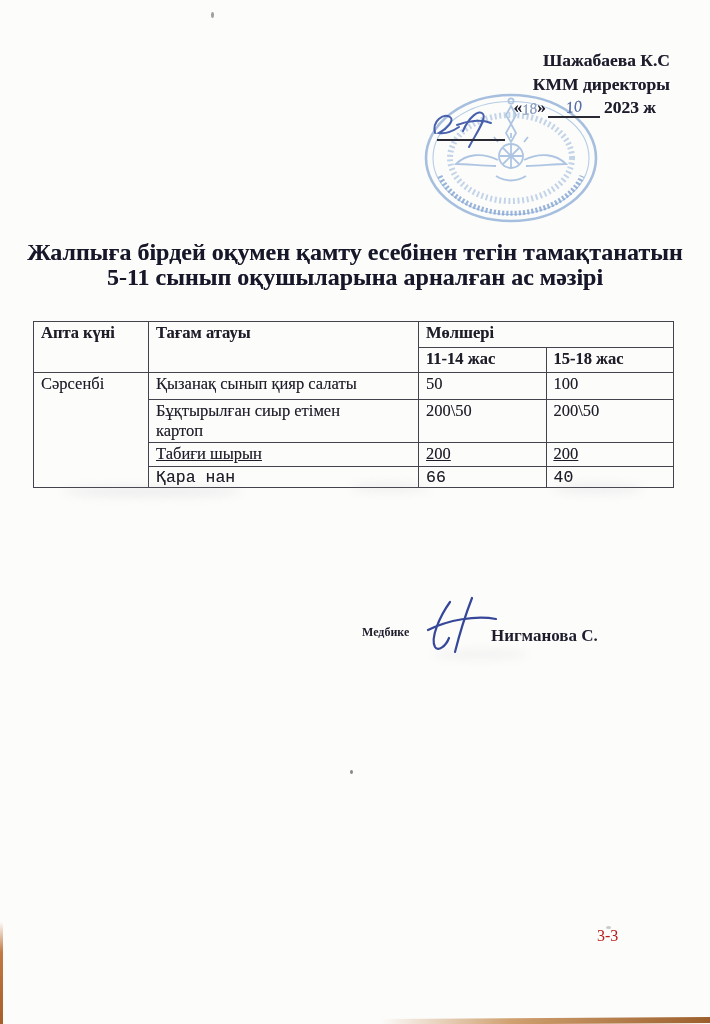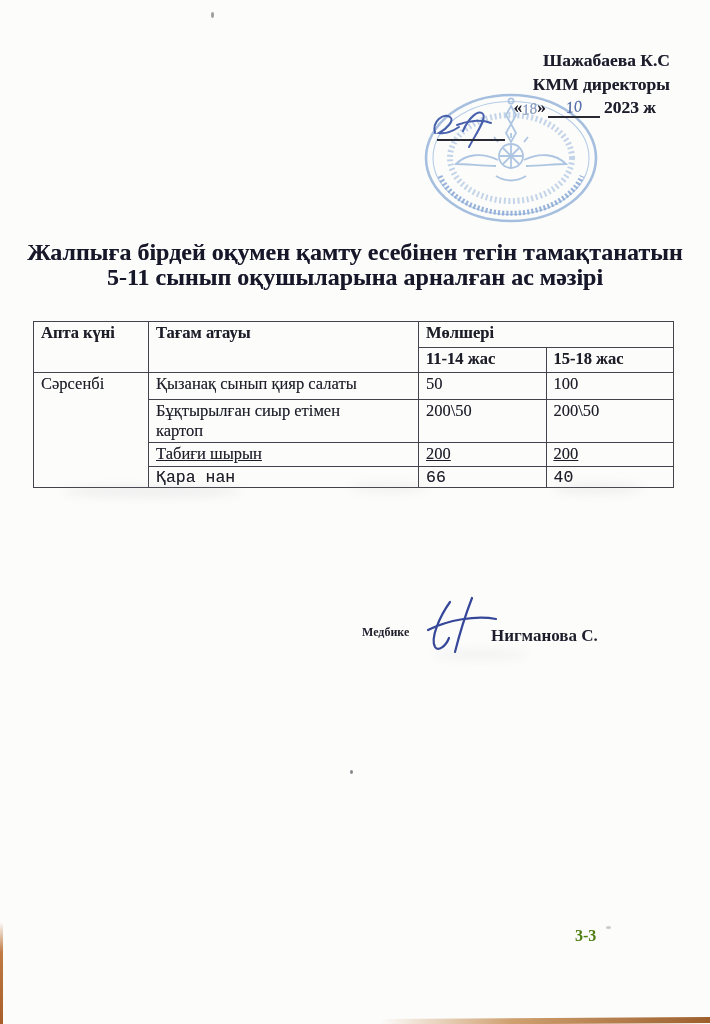--- a/index.html
+++ b/index.html
@@ -75,21 +75,21 @@
   .r3{height:22px;text-decoration:underline;}
   .r4{height:19px;font-family:Liberation Mono, monospace;}
   .day-cell{font-weight:bold;}
   .wrap2 span{display:block;width:212px;line-height:20px;}
 
   
   .nurse-role{top:618px;left:362px;font-weight:bold;font-size:12px;color:#1d1d2c;margin-top:7px;}
   .nurse-name{top:626px;left:491px;font-weight:bold;font-size:17px;color:#1d1d2c;}
 
   
-  .page-number{top:927px;left:575px;font-weight:bold;font-size:16px;color:#4d7c0f;}
+  .page-number{top:927px;left:597px;font-weight:normal;font-size:16px;color:#b91c1c;}
 
   
   .smudge{background:#9a9aa0;border-radius:50%;filter:blur(5px);}
   .speck{background:#55555c;border-radius:50%;}
   .edge-left{
     left:0;top:922px;width:3px;height:102px;
     background:linear-gradient(to bottom,rgba(200,130,70,0),#c07a42 30%,#a85e28);
   }
   .edge-bottom{
     left:380px;top:1018px;width:330px;height:6px;

